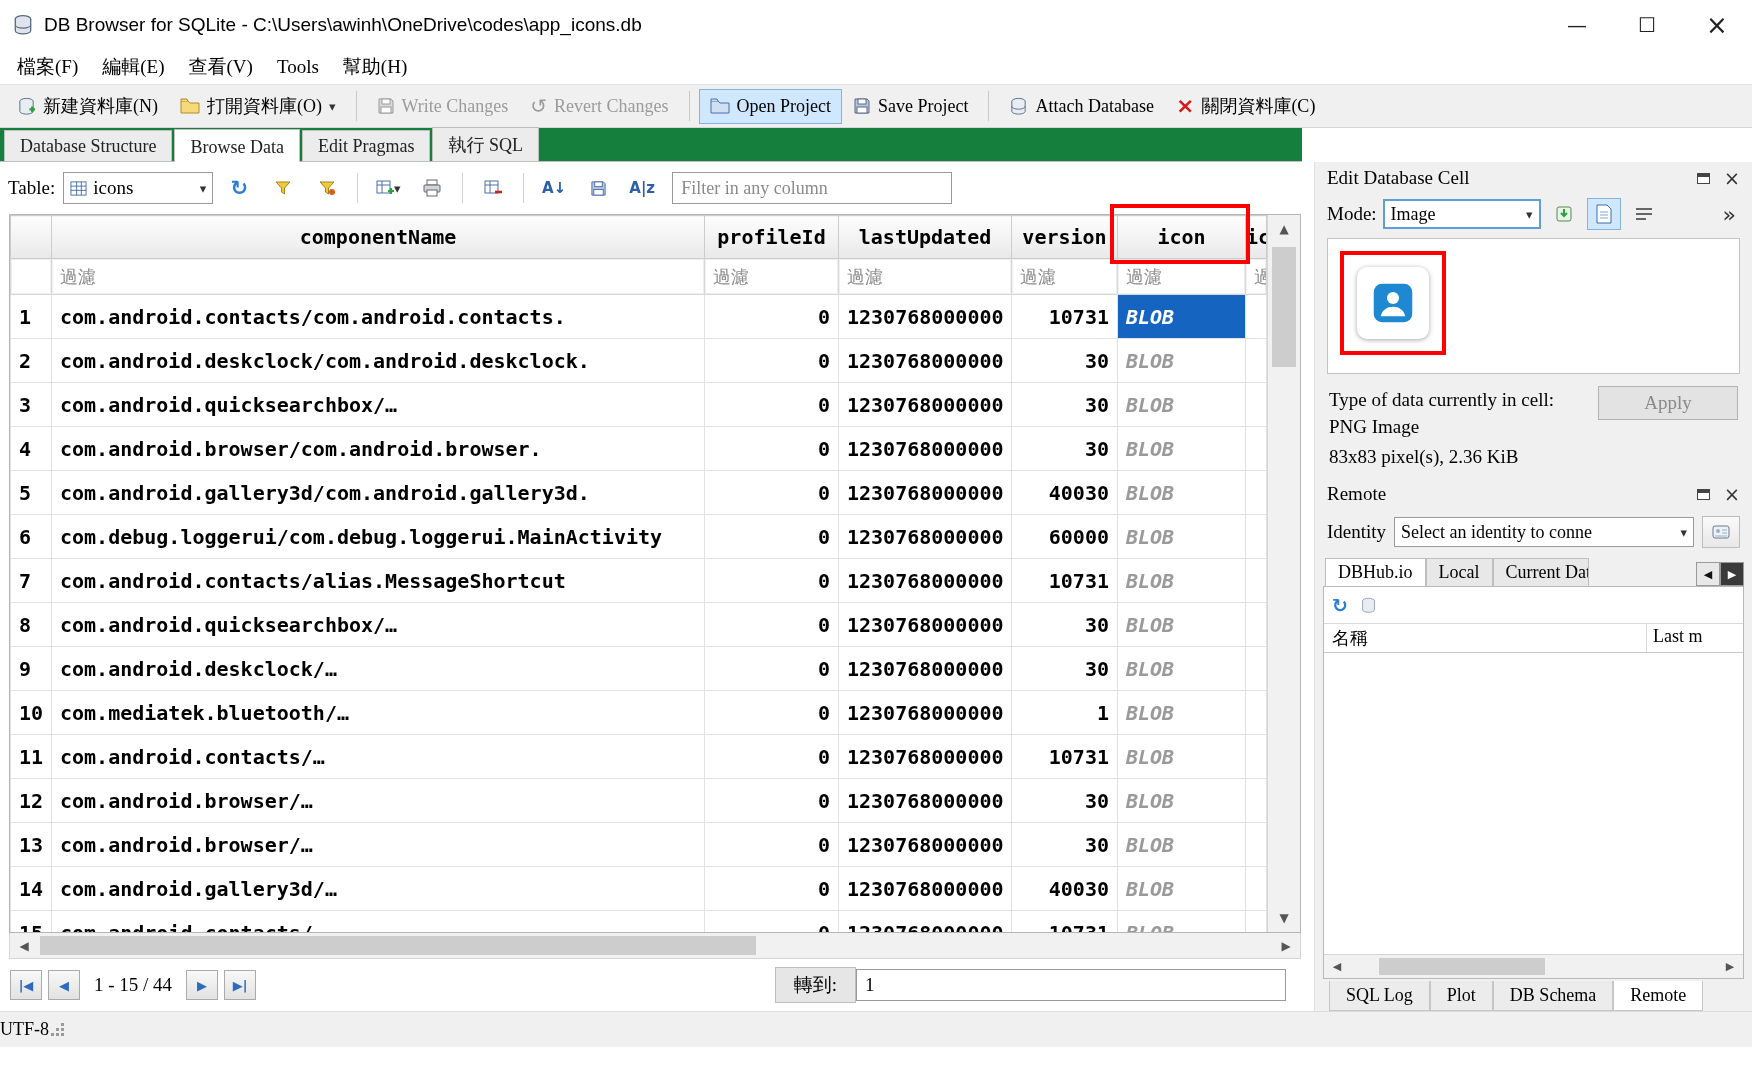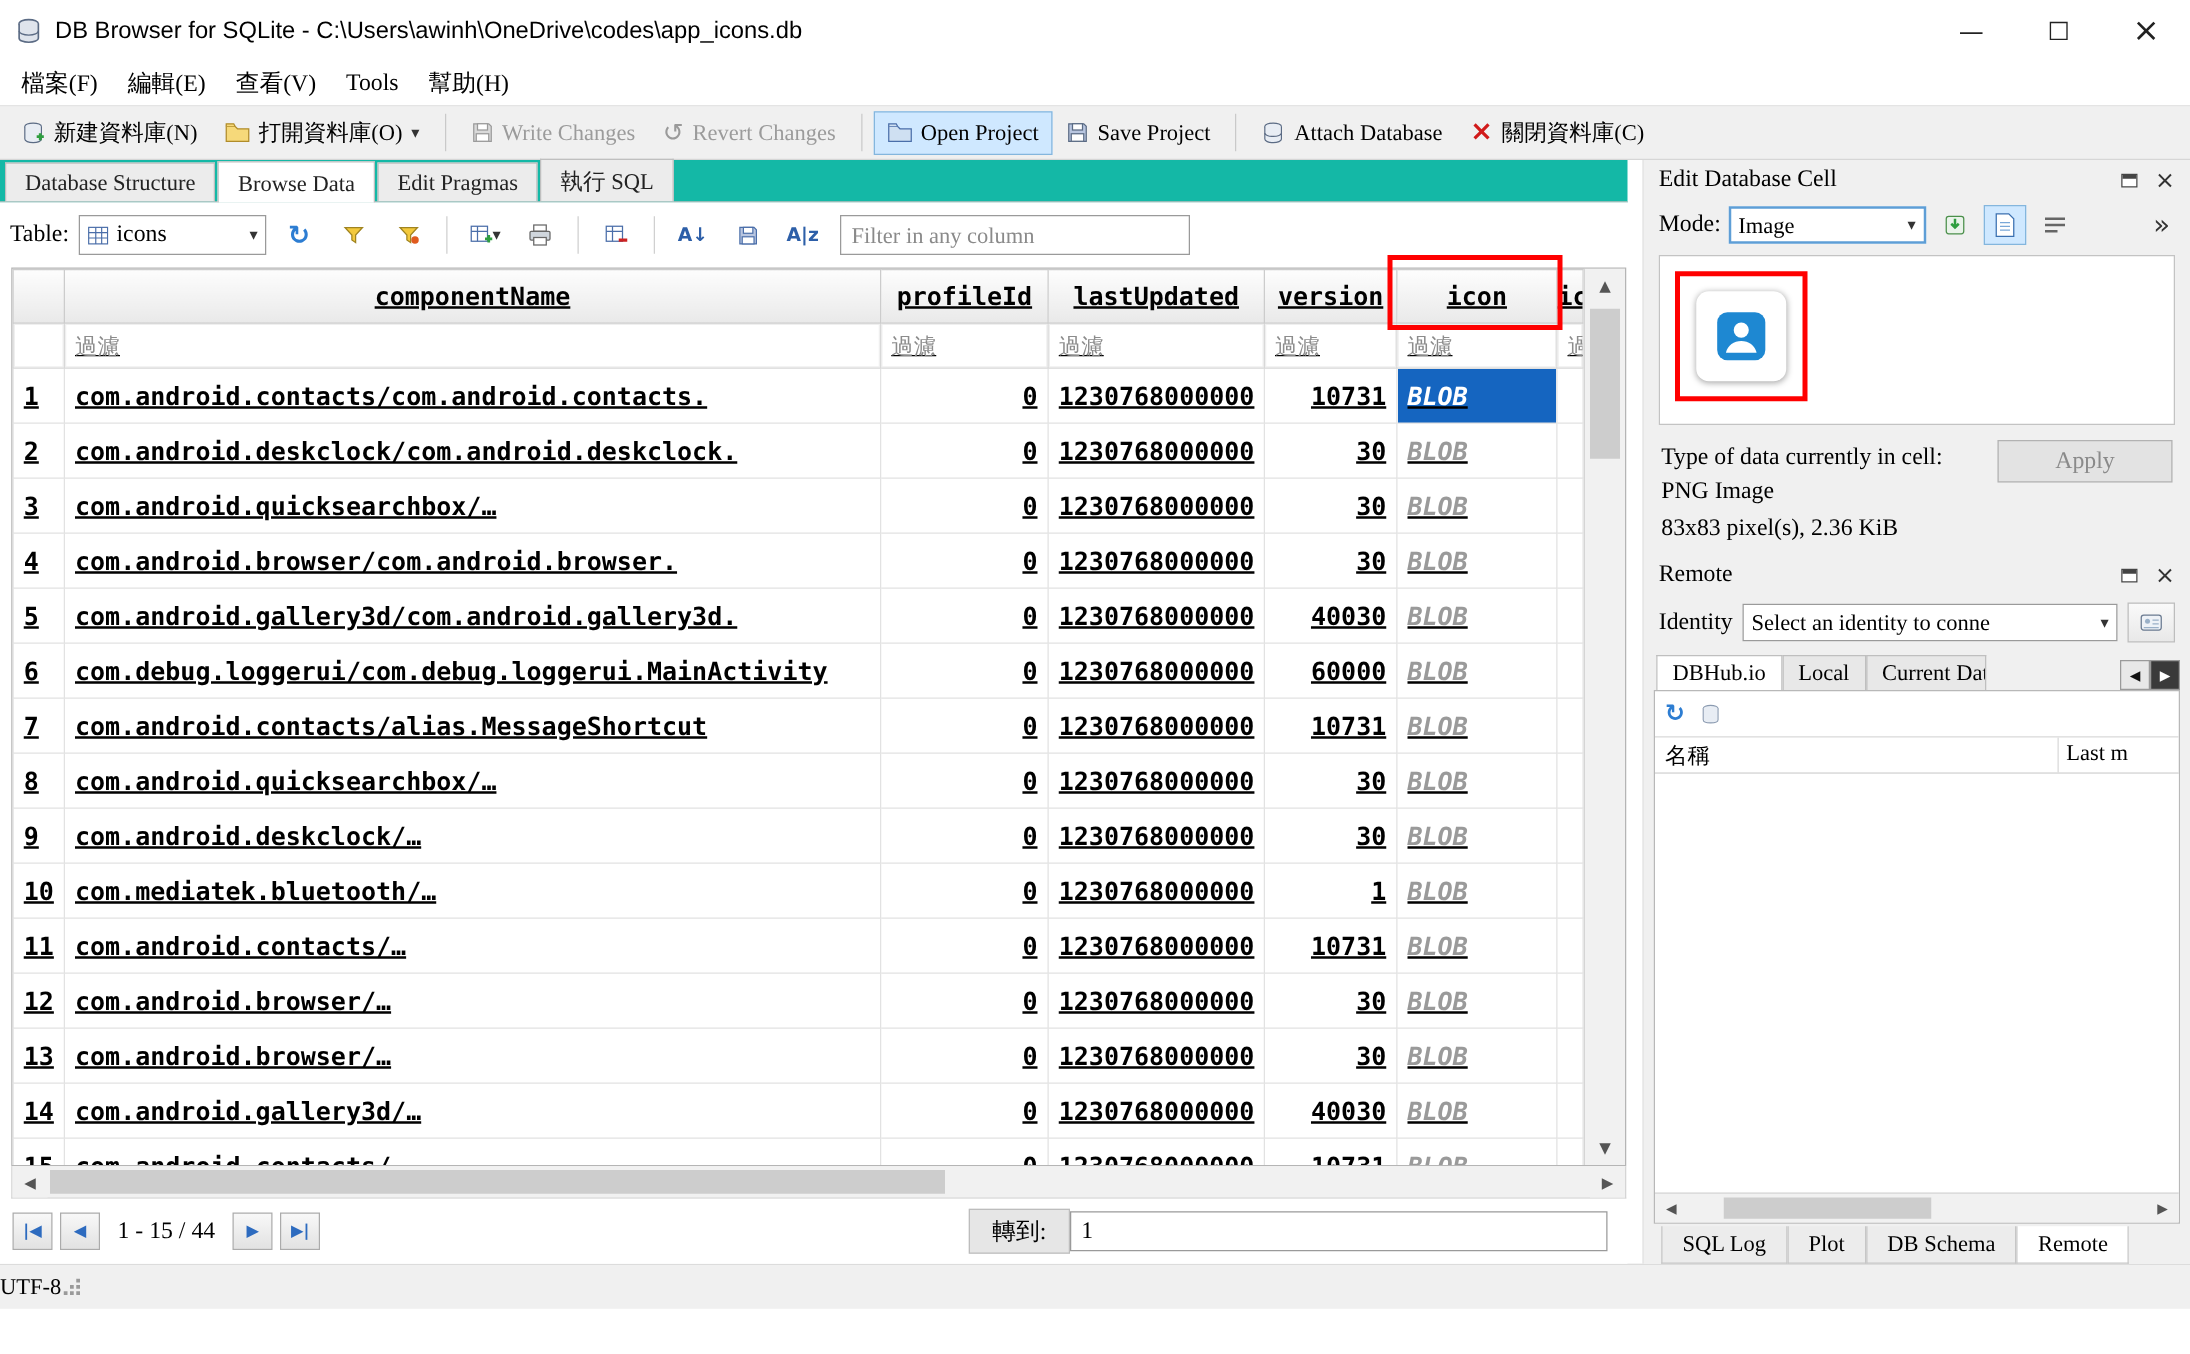--- a/index.html
+++ b/index.html
@@ -24,42 +24,42 @@
   .tb-btn .glyph { font-family:"DejaVu Sans", sans-serif; }
   .tb-btn.disabled { color:#9b9b9b; }
   .tb-btn.active { background:var(--accent-active-bg,#cfe8ff); border:1px solid #84b6dd; }
   .tb-sep { width:1px; height:30px; background:#c9c9c9; margin:0 9px; }
   .caret { font-size:13px; color:#333; font-family:"DejaVu Sans", sans-serif; }
   .red-x { color:#d11a1a; font-weight:bold; font-size:22px; line-height:16px; font-family:"DejaVu Sans", sans-serif; }
 
   
   .content { display:flex; height:883px; background:#fff; }
   .left { width:1302px; display:flex; flex-direction:column; position:relative; }
-  .right { flex:1; margin-left:12px; background:#f0f0f0; display:flex; flex-direction:column; padding:0 6px; border-left:1px solid #e2e2e2; }
-
-  
-  .tabbar { height:34px; display:flex; align-items:flex-end; padding-left:4px; background:#14b8a6; border-bottom:1px solid #bfbfbf; font-size:18px; }
+  .right { flex:1; margin-left:12px; background:#f0f0f0; display:flex; flex-direction:column; padding:0 6px; border-left:1px solid #e2e2e2;margin-top:34px; }
+
+  
+  .tabbar { height:34px; display:flex; align-items:flex-end; padding-left:4px; background:#15803d; border-bottom:1px solid #bfbfbf; font-size:18px; }
   .tab { padding:5px 15px 4px; border:1px solid #bfbfbf; border-bottom:none; background:#ececec; margin-right:2px; color:#222; }
   .tab.active { background:#fff; position:relative; top:1px; padding-top:7px; }
 
   
   .controls { height:52px; display:flex; align-items:center; gap:8px; padding:0 8px; background:#fff; font-size:19px; }
   .combo { display:flex; align-items:center; gap:6px; border:1px solid #9a9a9a; background:#fff; height:32px; padding:0 6px; }
   .combo .caret { margin-left:auto; }
   .table-combo { width:150px; }
   .icon-btn { width:36px; height:34px; display:flex; align-items:center; justify-content:center; background:transparent; border:1px solid transparent; }
   .icon-btn .glyph { font-family:"DejaVu Sans", sans-serif; font-size:21px; font-weight:bold; color:#2d7dd2; }
   .ctrl-sep { width:1px; height:30px; background:#d0d0d0; margin:0 4px; }
   .sort-glyph { font-family:"DejaVu Sans", sans-serif; font-size:15px; font-weight:bold; color:#2d5fa8; }
   .filter-input { width:280px; height:32px; border:1px solid #9a9a9a; font-family:"Liberation Serif", serif; font-size:18px; padding:0 8px; color:#a16207; margin-left:4px; }
   .filter-input::placeholder { color:#8a8a8a; }
 
   
   .grid-wrap { flex:1; display:flex; margin:0 1px 0 9px; border:1px solid #b5b5b5; background:#fff; overflow:hidden; }
-  table.grid { border-collapse:collapse; table-layout:fixed; width:1259px; font-family:"DejaVu Sans Mono", monospace; font-size:20px; font-weight:bold;text-decoration:underline; }
+  table.grid { border-collapse:collapse; table-layout:fixed; width:1259px; font-family:"DejaVu Sans Mono", monospace; font-size:20px; font-weight:bold; }
   table.grid th { background:linear-gradient(#fdfdfd,#e9e9e9); border:1px solid #cccccc; height:43px; font-weight:bold; text-align:center; overflow:hidden; white-space:nowrap; }
   table.grid td { border:1px solid #e2e2e2; height:44px; padding:0 8px; white-space:nowrap; overflow:hidden; background:#fff; }
   td.c-num { font-weight:bold; padding-left:8px; }
   td.c-name { text-align:left; }
   td.c-profile, td.c-updated, td.c-version { text-align:right; }
   td.c-icon { color:#9a9a9a; font-style:italic; }
   td.c-icon.selected { background:var(--selection,#1565c0); color:#fff; }
   tr.filter-row td { height:36px; font-family:"Liberation Serif", serif; font-size:18px; font-weight:normal; color:#8c8c8c; border:1px solid #d8d8d8; box-shadow:inset 0 0 0 1px #efefef; }
 
   

